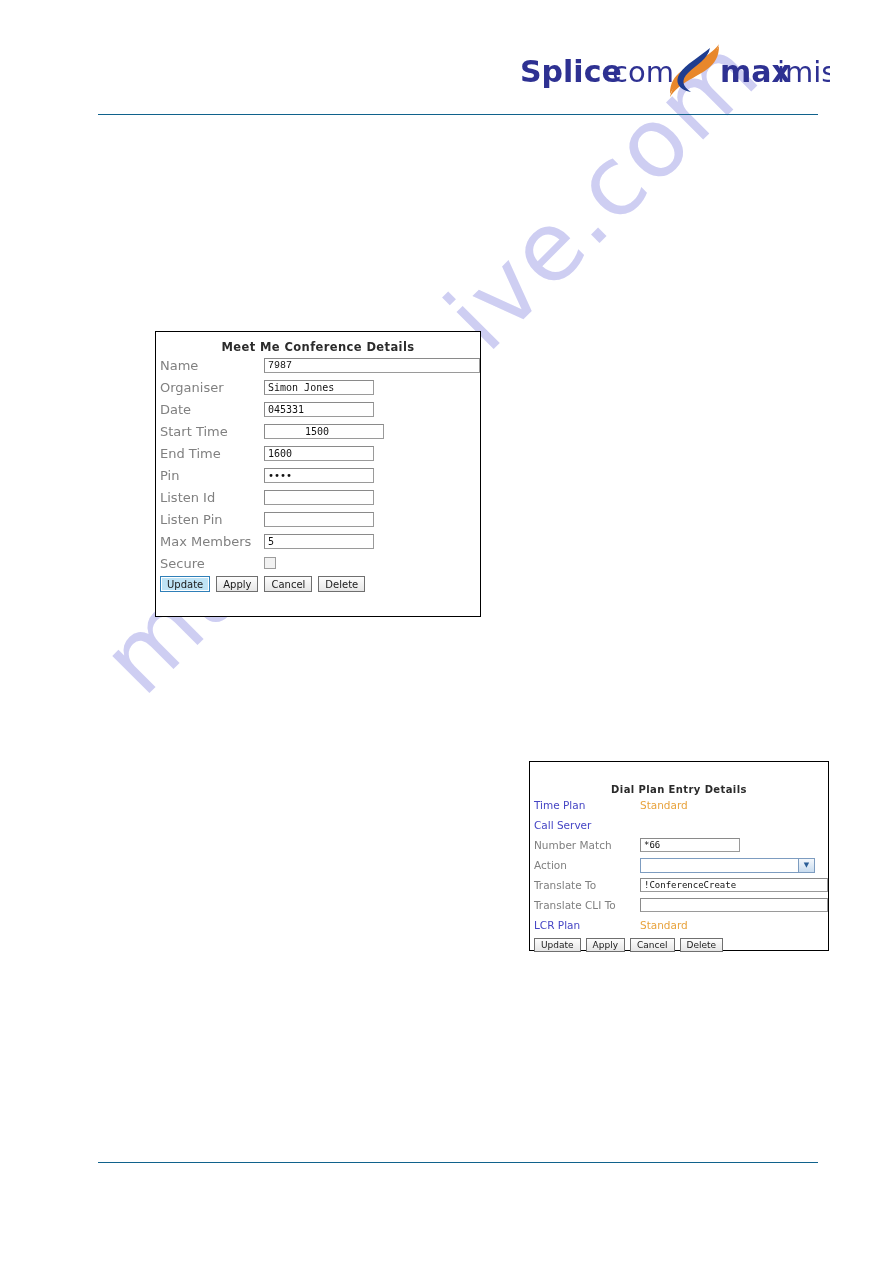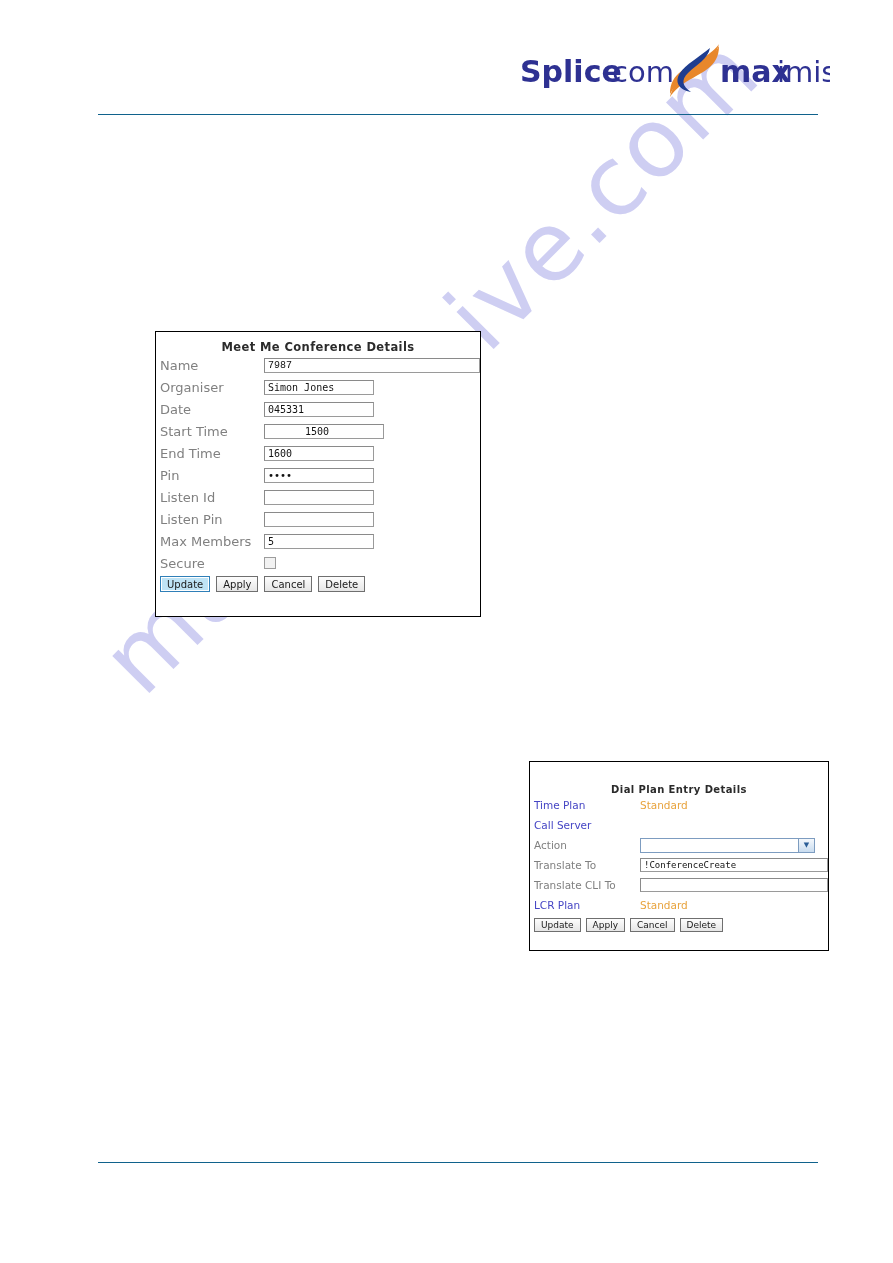--- a/index.html
+++ b/index.html
@@ -312,20 +312,26 @@
     <div id="dialplan-rows">
         <div class="frow">
           <div class="flabel link">Time Plan</div>
           <div class="fvalue-orange">Standard</div>
         </div>
         <div class="frow">
           <div class="flabel link">Call Server</div>
           <div class="fvalue-orange"></div>
         </div>
         <div class="frow">
+          <div class="flabel">Number Match</div>
+          <div class="finput" style="width: 100px;">
+            <span>*66</span>
+          </div>
+        </div>
+        <div class="frow">
           <div class="flabel">Action</div>
           <div class="fselect" style="width: 175px;">
             <span class="sel-txt">Dial</span>
             <span class="sel-arrow">▼</span>
           </div>
         </div>
         <div class="frow">
           <div class="flabel">Translate To</div>
           <div class="finput" style="width: 188px;">
             <span>!ConferenceCreate</span>

